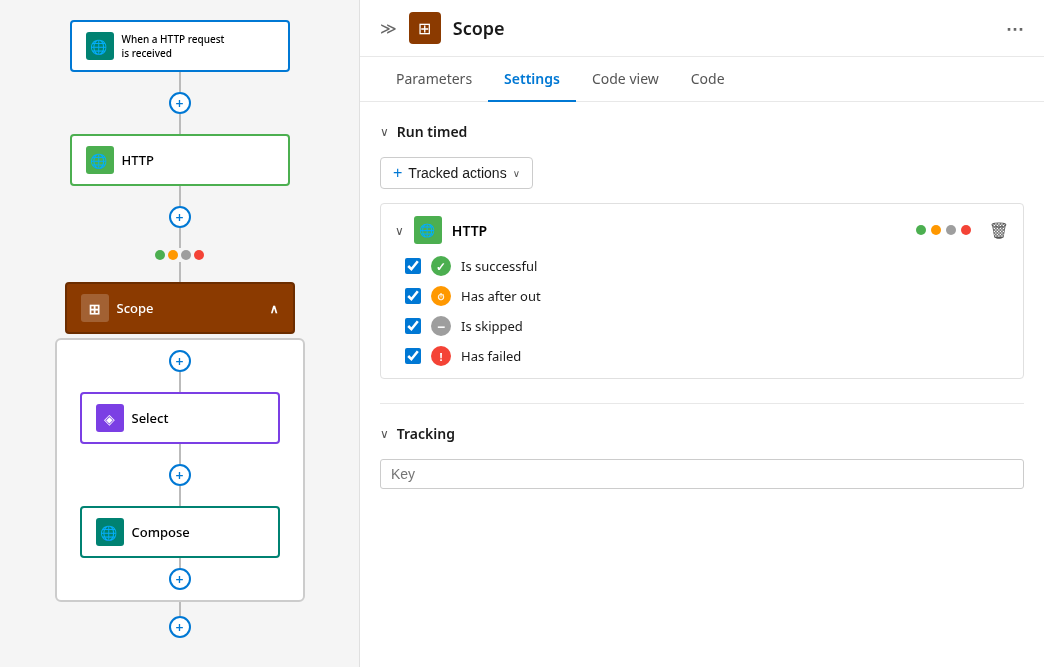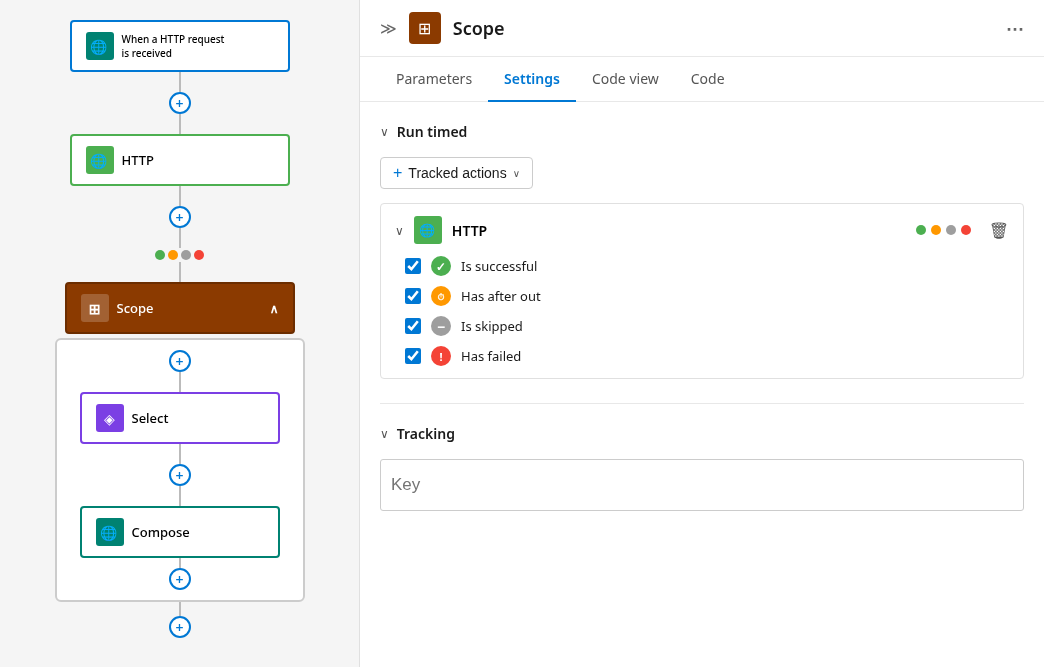--- a/index.html
+++ b/index.html
@@ -363,22 +363,22 @@
 
     .tracked-inputs {
       display: flex;
       gap: 12px;
     }
 
     .tracked-input {
       flex: 1;
       border: 1px solid #ccc;
       border-radius: 3px;
-      padding: 15px 10px;
-      font-size: 17px;
+      padding: 6px 10px;
+      font-size: 14px;
       color: #888;
       outline: none;
     }
   </style>
 </head>
 <body>
 
 <div class="left-panel">
   <div class="flow-container">
 

